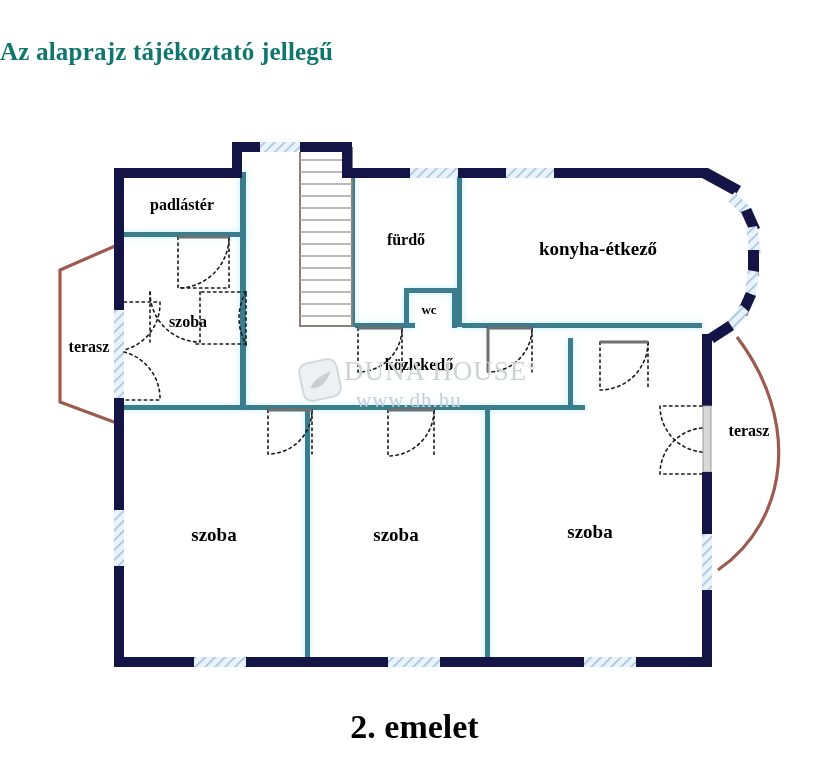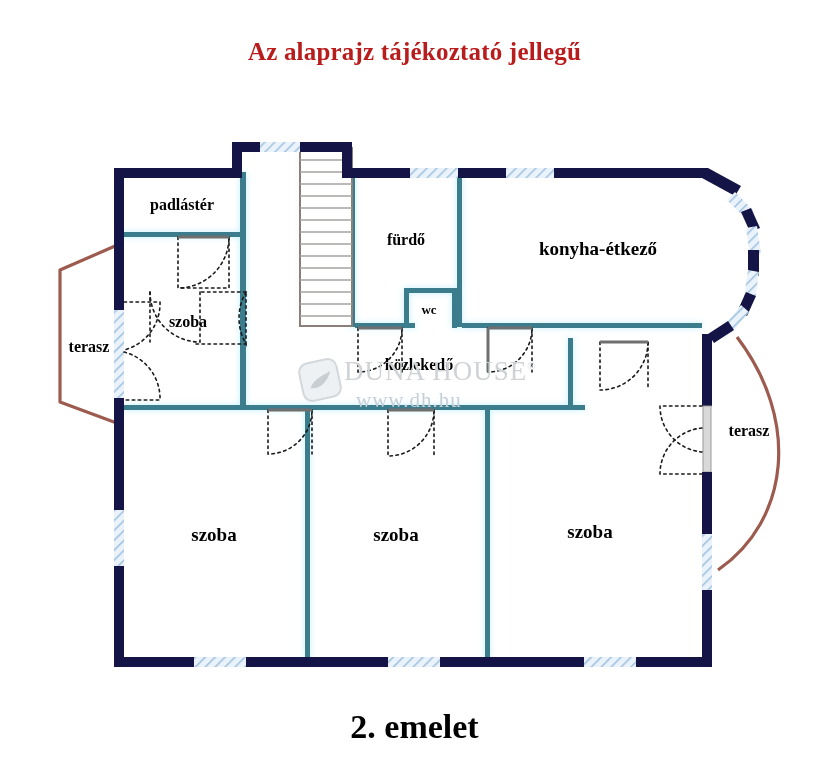--- a/index.html
+++ b/index.html
@@ -9,26 +9,25 @@
     background:#ffffff;
     font-family:"Liberation Serif", serif;
     overflow:hidden;
     position:relative;
   }
   #plan-root{position:relative;width:829px;height:768px;}
 
   .title{
     position:absolute;
     top:38px;left:0;width:829px;
-    text-align:center;
     font-family:"Liberation Serif", serif;
     font-weight:bold;
     font-size:25px;
     letter-spacing:.2px;
-    color:#b91c1c;
+    color:#0f766e;
   }
   .caption{
     position:absolute;
     top:708px;left:0;width:829px;
     text-align:center;
     font-family:"Liberation Serif", serif;
     font-weight:bold;
     font-size:34px;
     color:#000000;
   }

